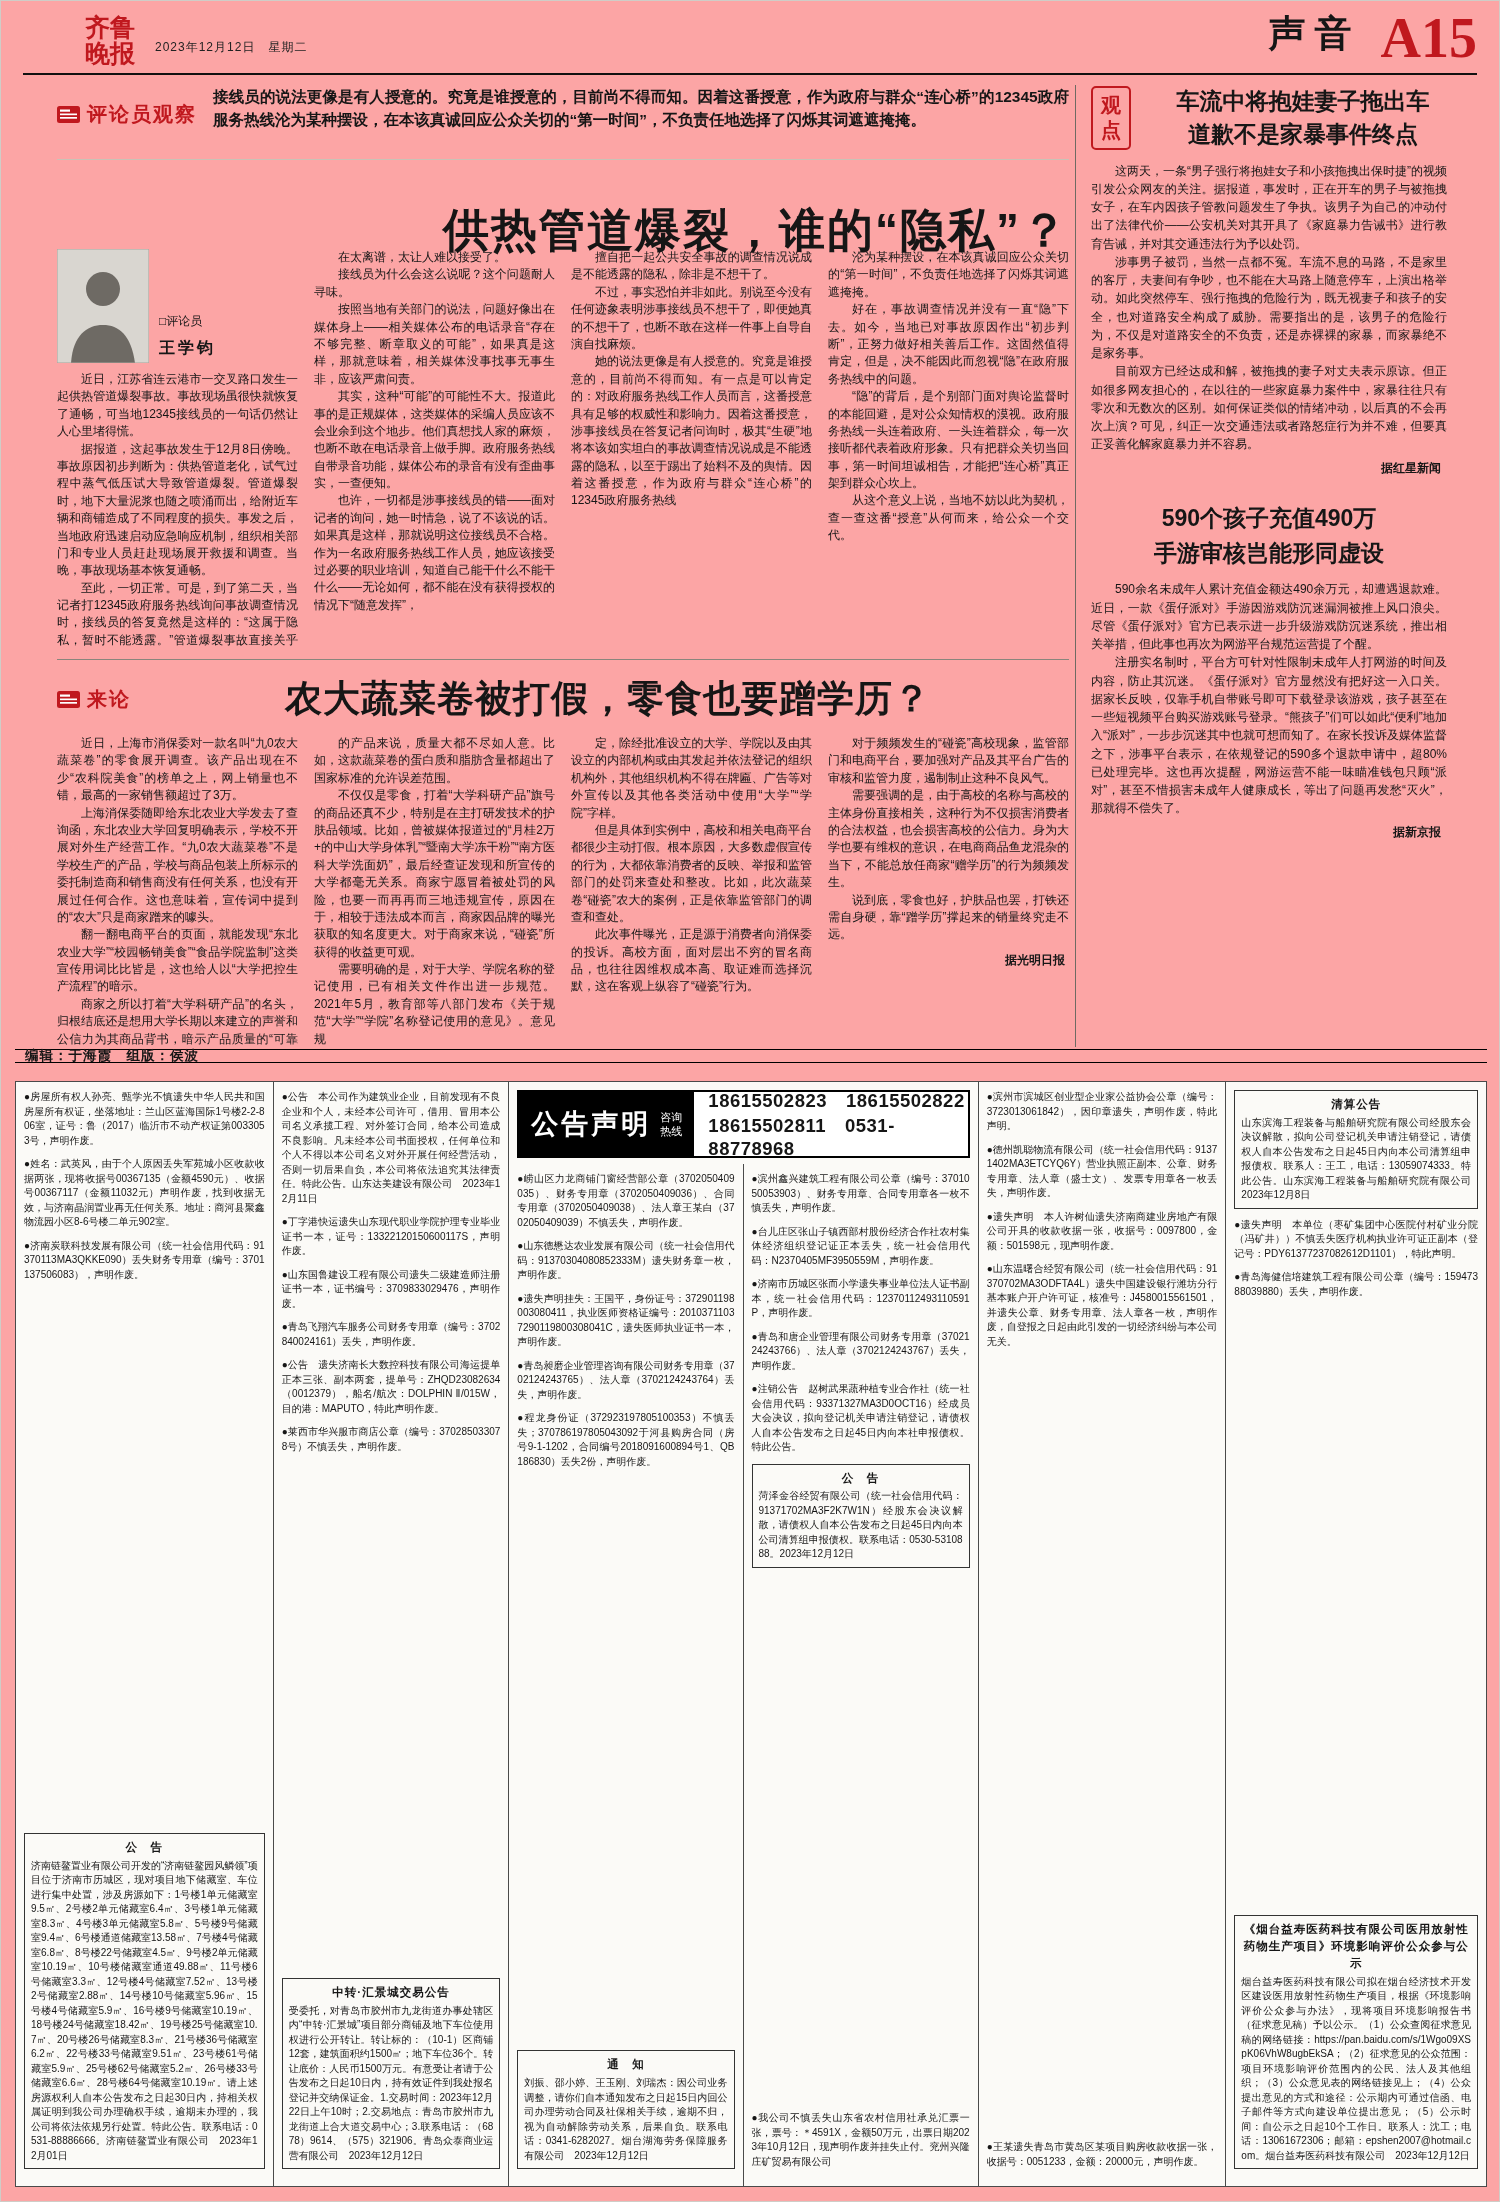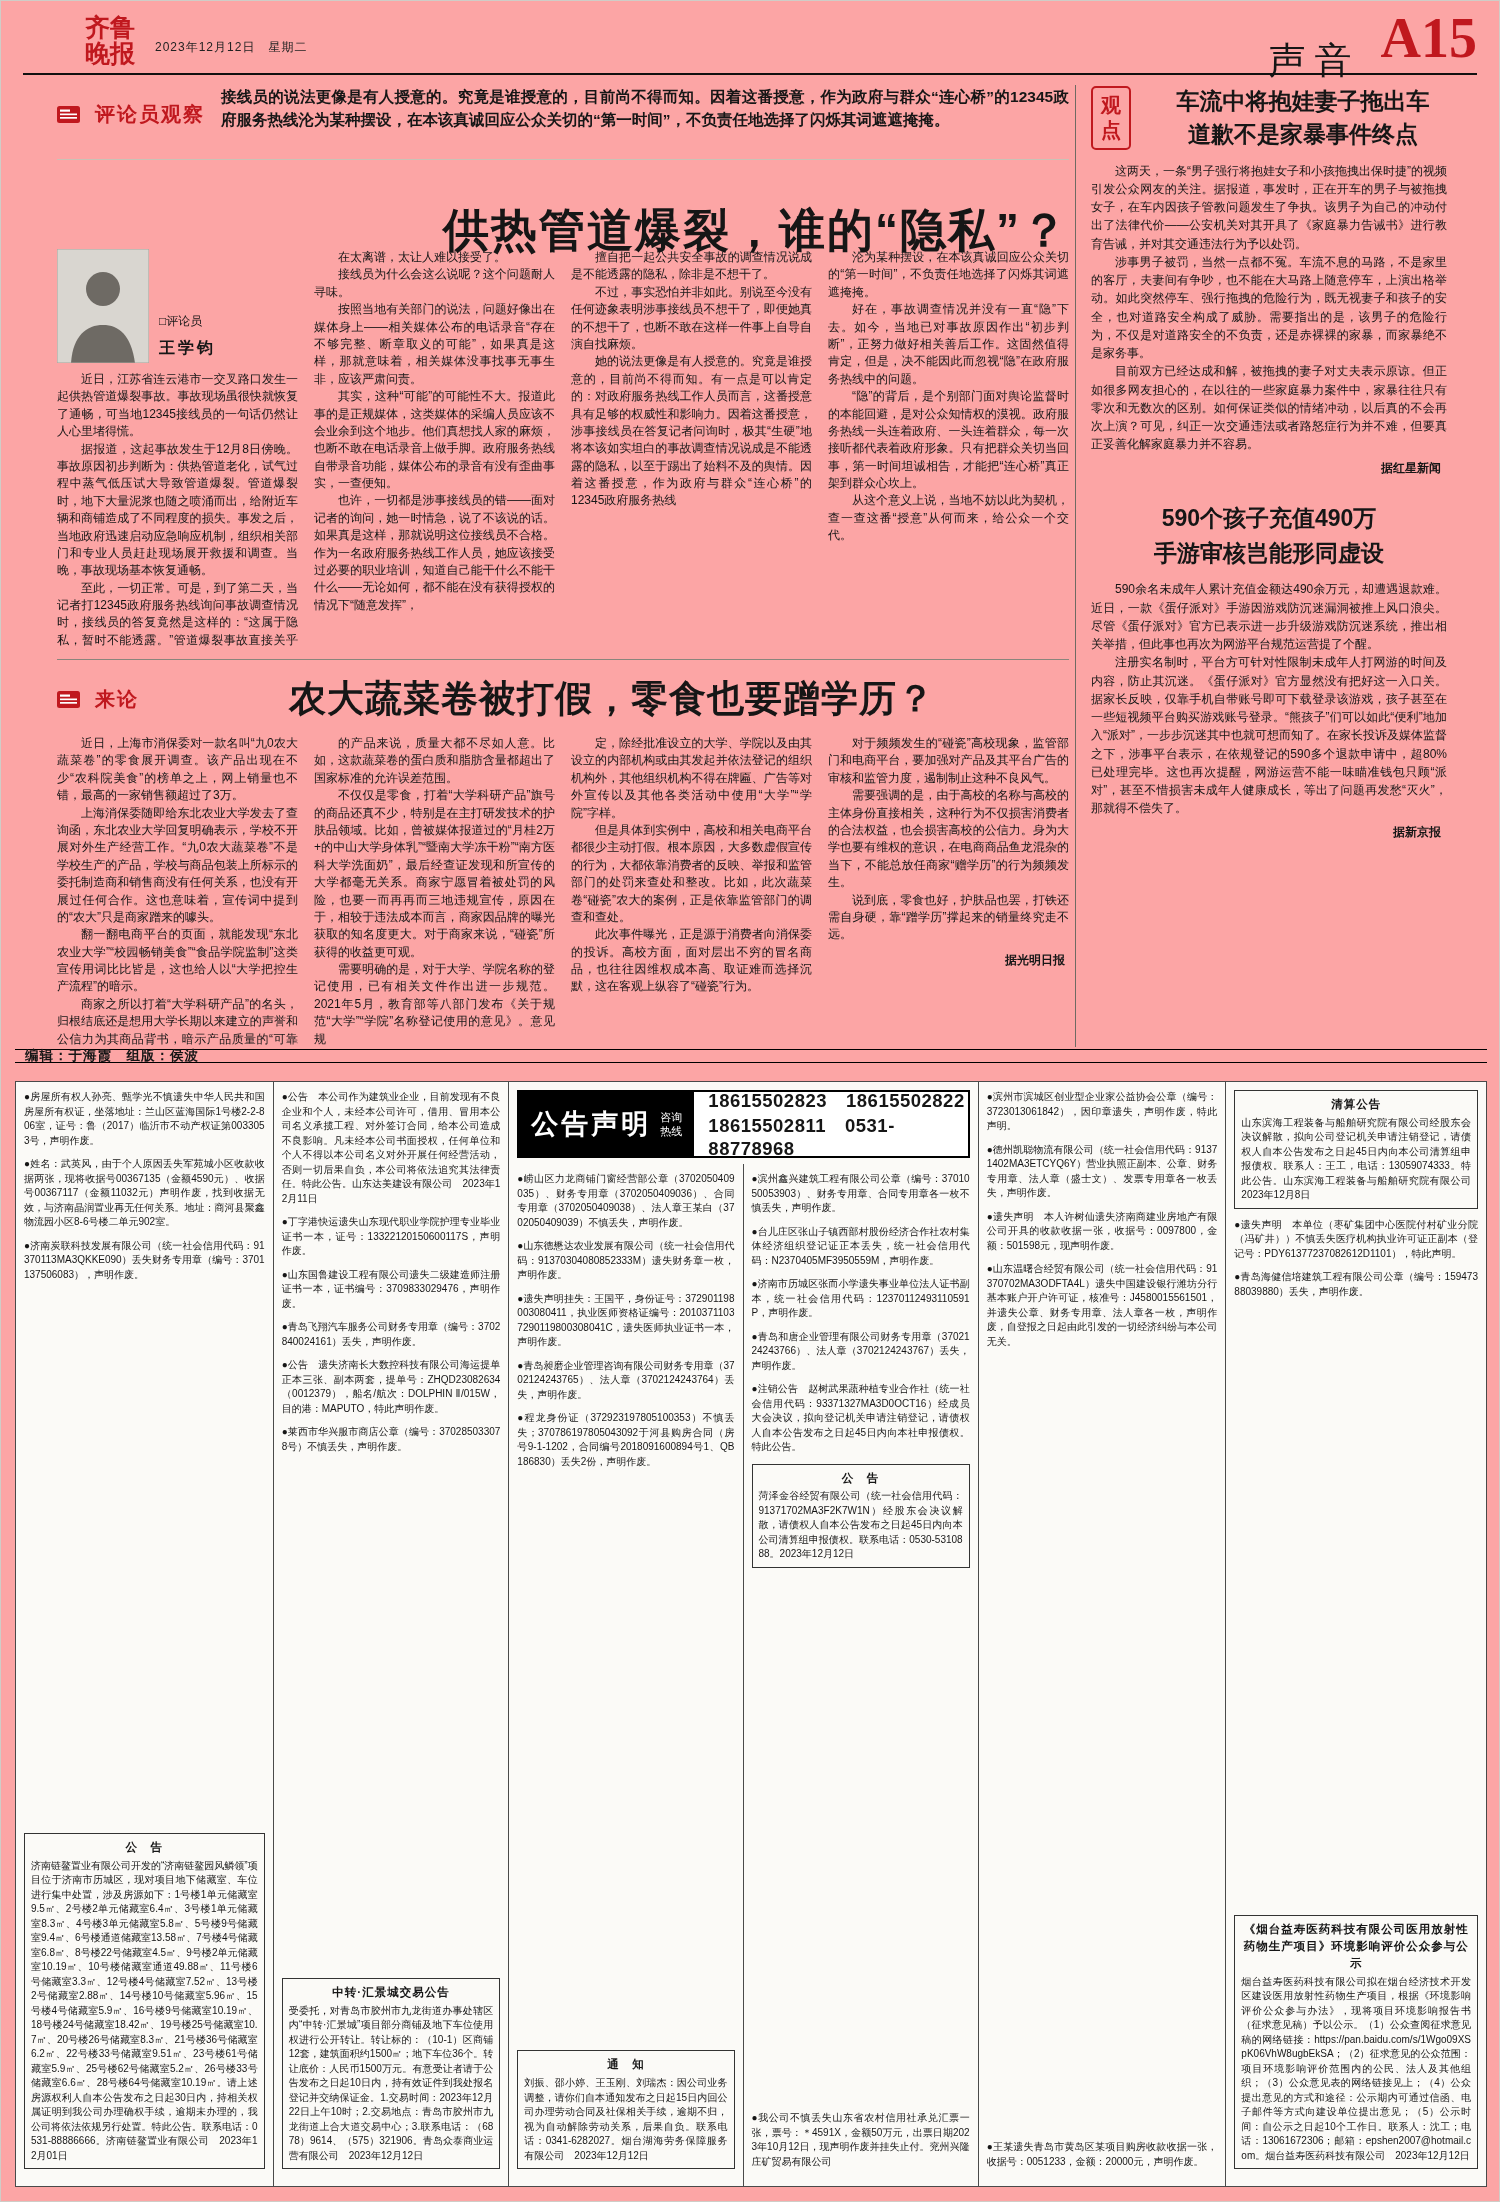--- a/index.html
+++ b/index.html
@@ -7,27 +7,27 @@
   .page{position:relative;width:1500px;height:2202px;margin:0 auto;background:#fca5a5;
         font-family:"Liberation Sans","DejaVu Sans",sans-serif;color:#161616;overflow:hidden;
         border:1px solid #cfcdc7;box-sizing:border-box;}
 
   
   .masthead{position:absolute;left:22px;top:8px;right:22px;height:60px;}
   .logo{position:absolute;left:62px;top:6px;width:54px;color:var(--accent);
         font-family:"Liberation Serif","DejaVu Serif",serif;font-weight:bold;font-size:25px;line-height:1.04;}
   .mast-date{position:absolute;left:132px;top:30px;font-size:12px;letter-spacing:1px;color:#222;}
   .mast-right{position:absolute;right:0;top:0;display:flex;align-items:flex-start;gap:20px;}
-  .sec-name{font-size:37px;font-weight:normal;letter-spacing:9px;margin-top:27px;}
+  .sec-name{font-size:37px;font-weight:bold;letter-spacing:9px;margin-top:0;}
   .page-no{font-family:"Liberation Serif","DejaVu Serif",serif;font-weight:bold;font-size:56px;
            color:var(--accent);line-height:1.05;}
   .top-rule{position:absolute;left:22px;right:22px;top:72px;border-top:2.5px solid #111;}
 
   
-  .lab{display:flex;align-items:center;gap:15px;color:var(--accent);font-weight:bold;}
+  .lab{display:flex;align-items:center;gap:7px;color:var(--accent);font-weight:bold;}
   .lab .txt{font-size:20px;letter-spacing:2px;white-space:nowrap;}
   .icon-news{width:23px;height:17px;flex:none;color:var(--accent);}
 
   
   .observer{position:absolute;left:56px;top:84px;width:1012px;height:74px;display:flex;gap:16px;
             align-items:flex-start;border-bottom:1px solid #c9c2b6;overflow:hidden;}
   .obs-label{margin-top:16px;flex:none;}
   .obs-lead{flex:1;font-size:15.5px;font-weight:600;line-height:1.5;text-align:justify;}
 
   

